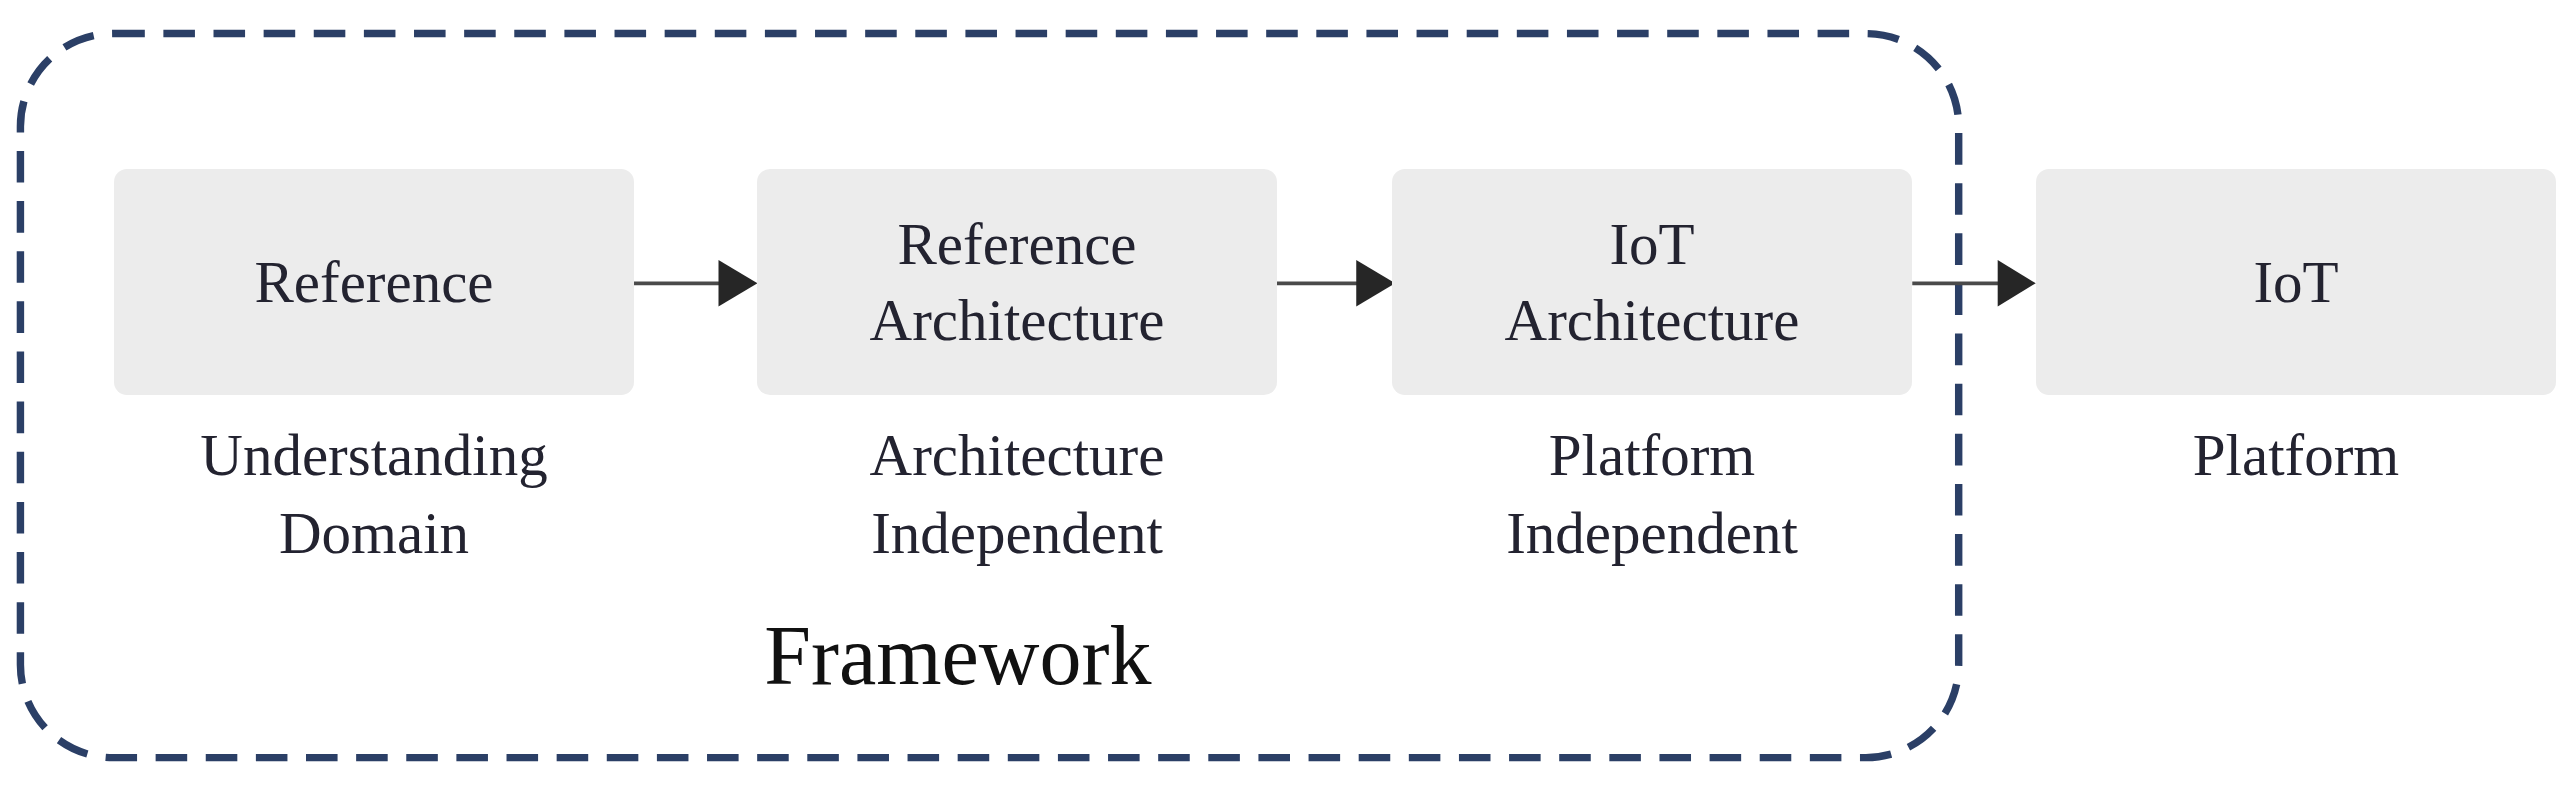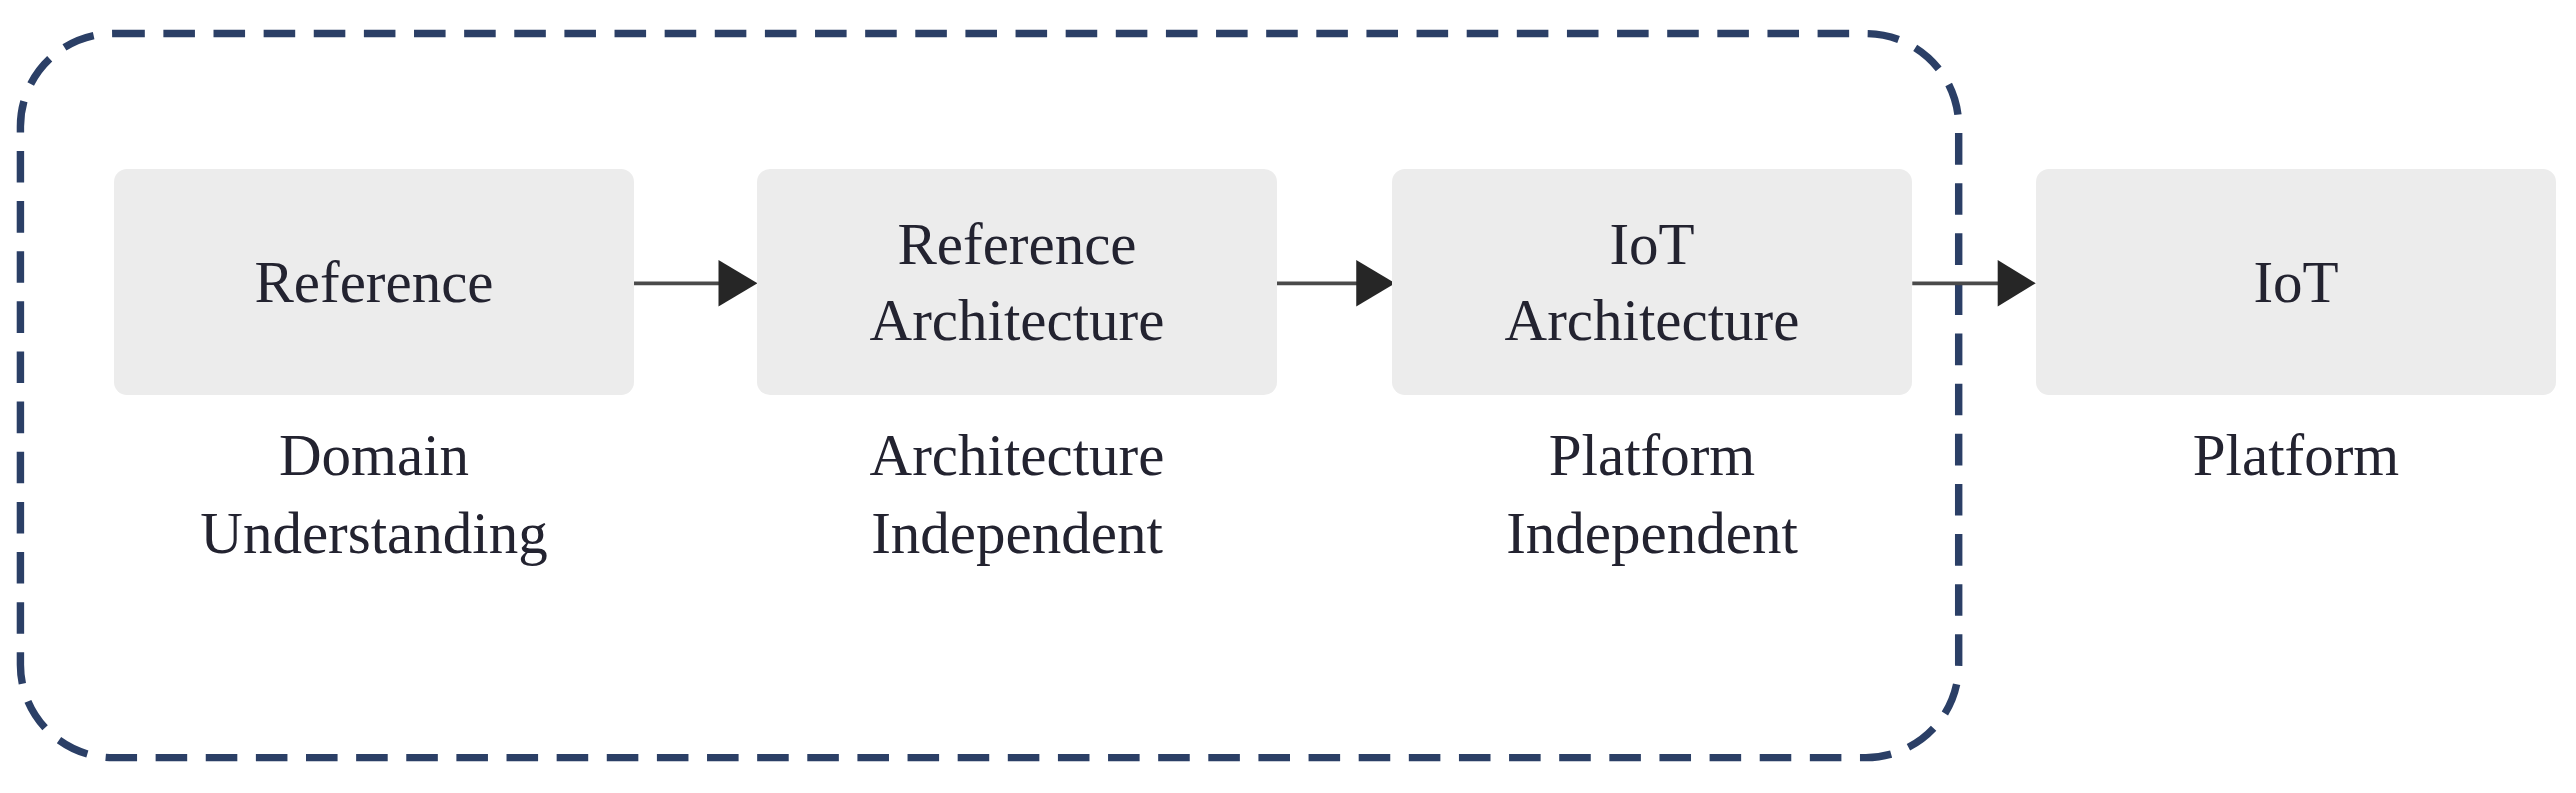--- a/index.html
+++ b/index.html
@@ -111,33 +111,34 @@
   <div class="stage-box s2">
     <div class="box-line">IoT</div>
     <div class="box-line">Architecture</div>
   </div>
 
   <div class="stage-box s3">
     <div class="box-line">IoT</div>
   </div>
 
   <div class="stage-caption s0">
+    <div class="cap-line">Understanding</div>
     <div class="cap-line">Domain</div>
-    <div class="cap-line">Understanding</div>
   </div>
 
   <div class="stage-caption s1">
     <div class="cap-line">Architecture</div>
     <div class="cap-line">Independent</div>
   </div>
 
   <div class="stage-caption s2">
     <div class="cap-line">Platform</div>
     <div class="cap-line">Independent</div>
   </div>
 
   <div class="stage-caption s3">
     <div class="cap-line">Platform</div>
   </div>
 
+  <div class="framework-label">Framework</div>
 
 </div>
 
 
 </body></html>

